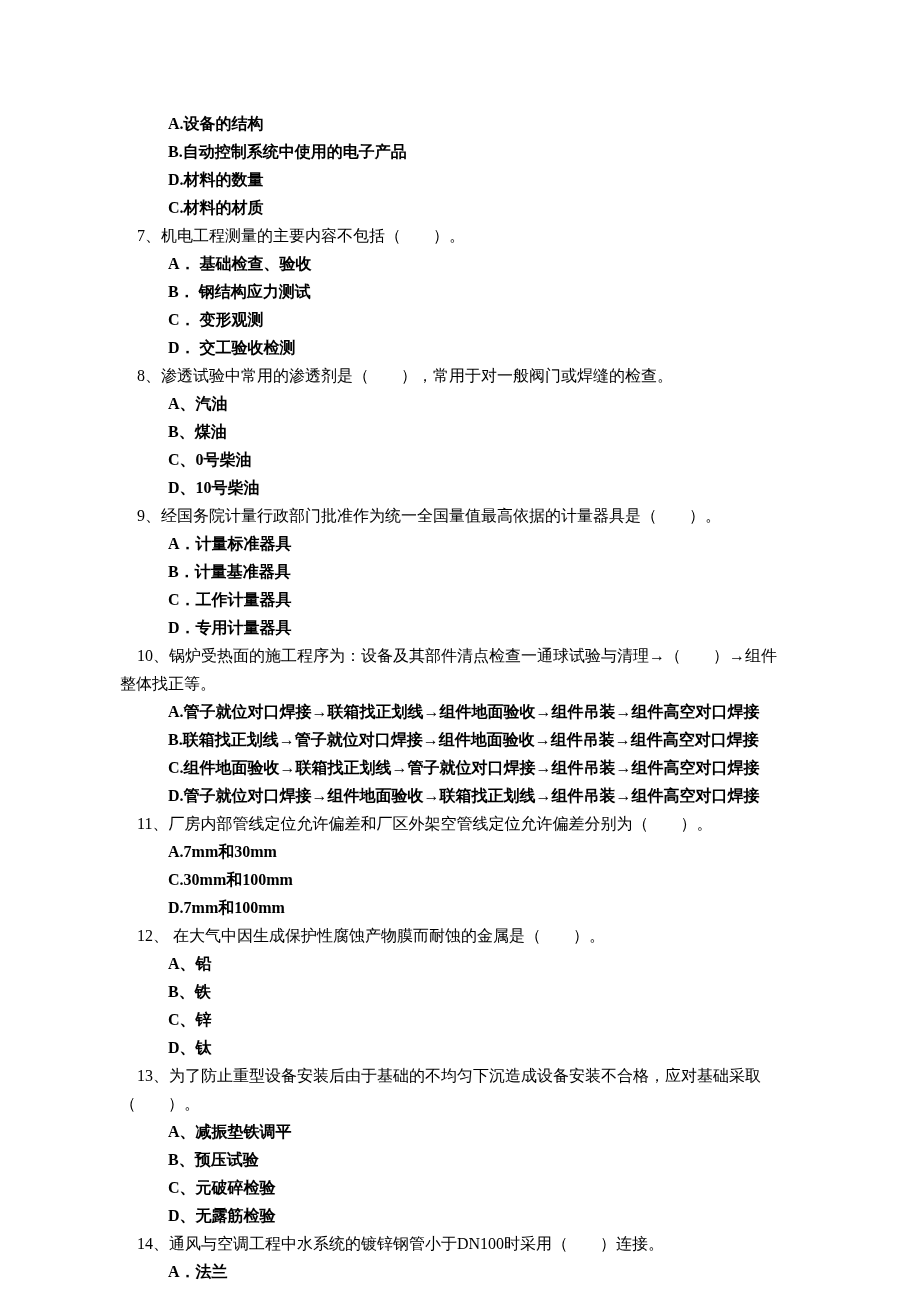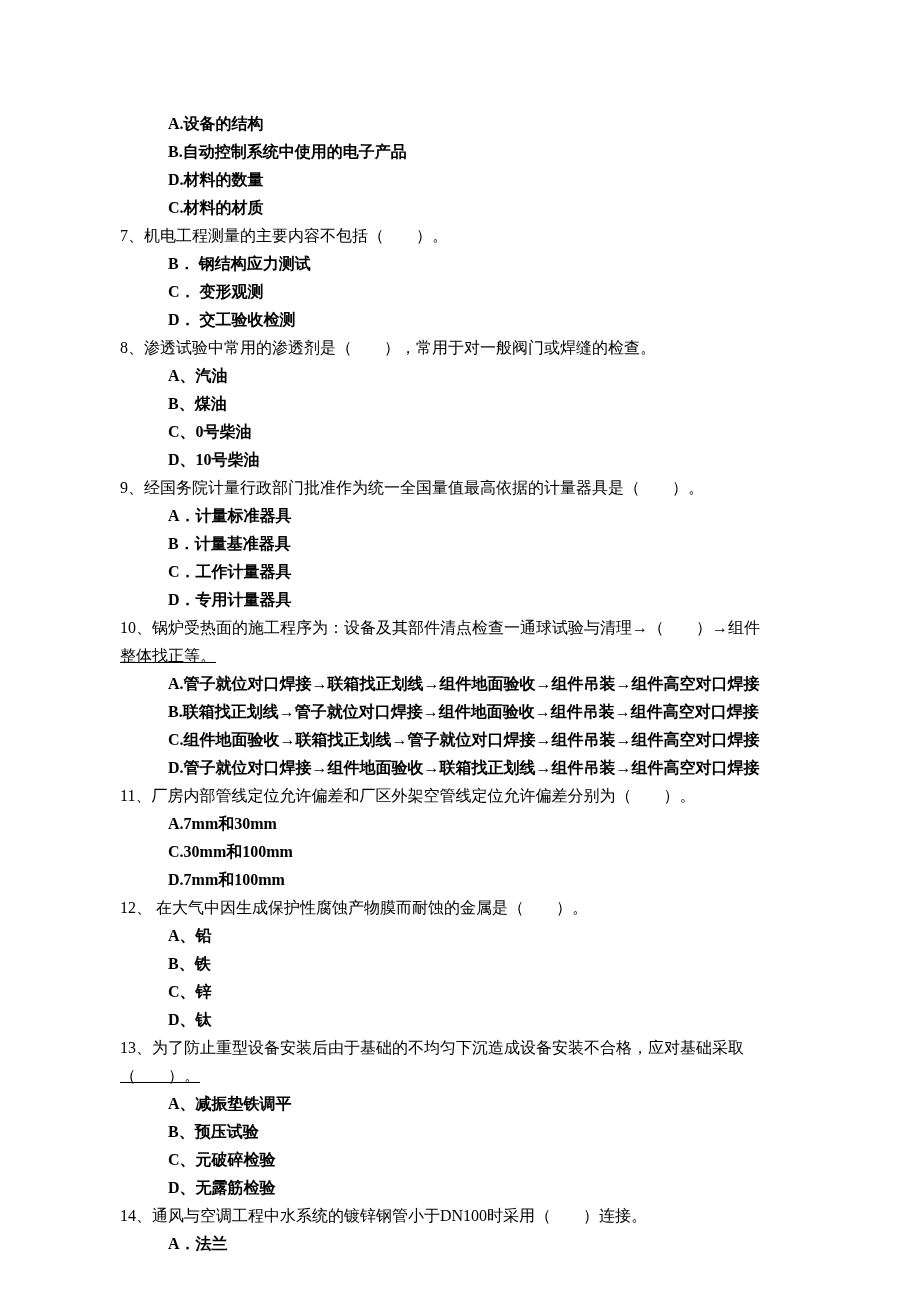--- a/index.html
+++ b/index.html
@@ -15,38 +15,39 @@
     line-height: 1.75;
     padding: 110px 120px 60px 120px;
     box-sizing: border-box;
   }
   .opt-block {
     padding-left: 48px;
     font-weight: bold;
   }
   .q-line {
     padding-left: 0;
+    margin-left: 17px;
   }
   .wrapped {
     padding-left: 0;
-    text-decoration: underline;
   }
 </style>
 </head>
 <body>
 
 <div class="opt-block">
   <div>A.设备的结构</div>
   <div>B.自动控制系统中使用的电子产品</div>
   <div>D.材料的数量</div>
   <div>C.材料的材质</div>
 </div>
 
 <div class="q-line">7、机电工程测量的主要内容不包括（　　）。</div>
 <div class="opt-block">
+  <div>A． 基础检查、验收</div>
   <div>B． 钢结构应力测试</div>
   <div>C． 变形观测</div>
   <div>D． 交工验收检测</div>
 </div>
 
 <div class="q-line">8、渗透试验中常用的渗透剂是（　　），常用于对一般阀门或焊缝的检查。</div>
 <div class="opt-block">
   <div>A、汽油</div>
   <div>B、煤油</div>
   <div>C、0号柴油</div>

